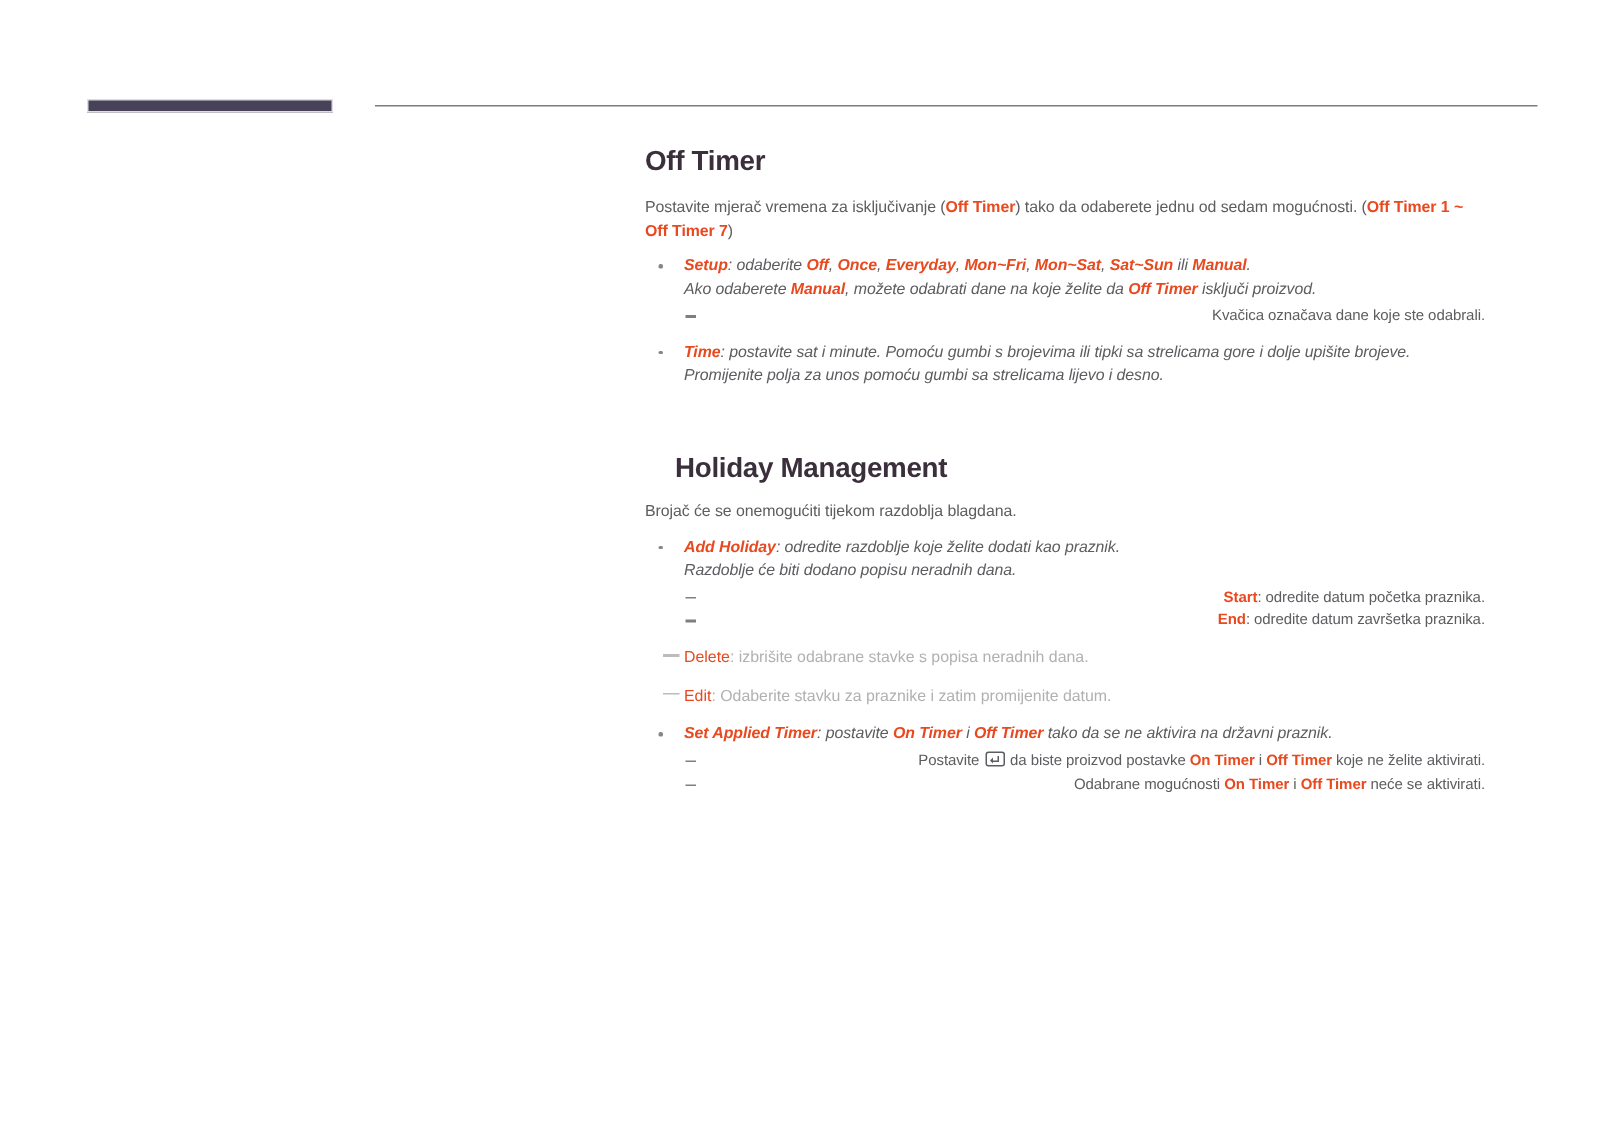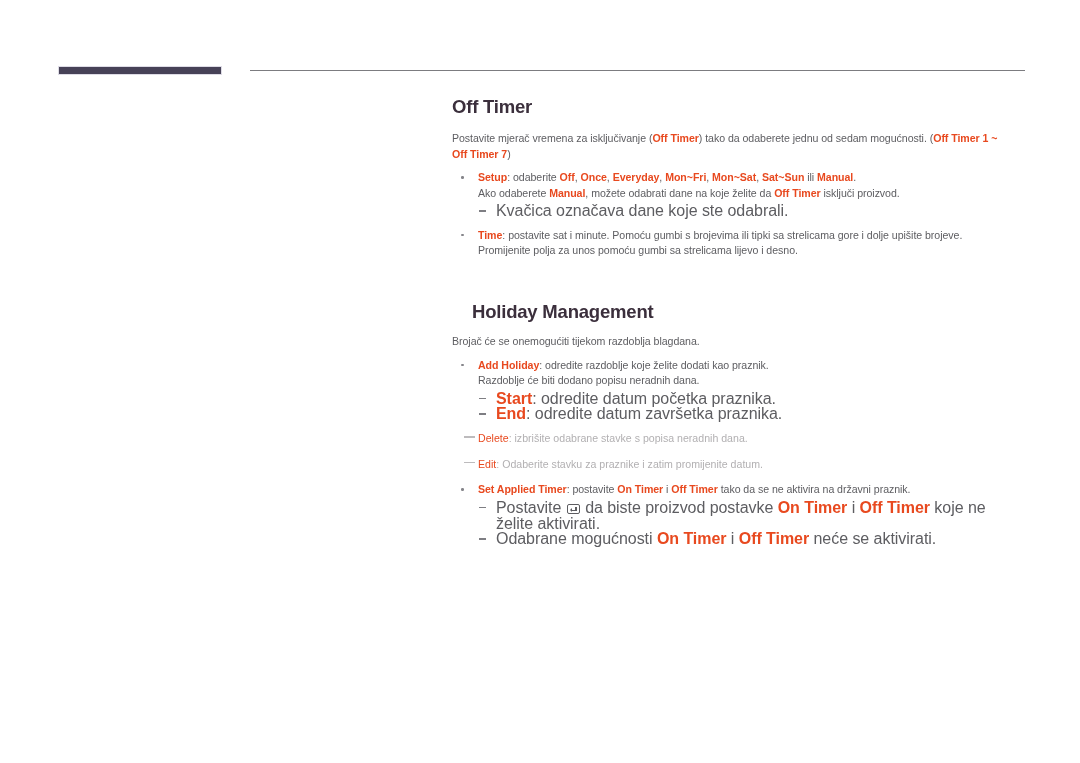--- a/index.html
+++ b/index.html
@@ -31,21 +31,21 @@
     left: 250px;
     top: 70px;
     width: 775px;
     height: 1px;
     background: #7c7c80;
   }
 
   
   .content {
     position: absolute;
-    left: 452px;
+    left: 430px;
     top: 96px;
     width: 560px;
   }
 
   h1.section-title {
     font-size: 18.5px;
     font-weight: bold;
     color: #3b2f3c;
     margin: 0 0 13px 0;
     letter-spacing: -0.2px;
@@ -82,33 +82,34 @@
   }
   li.bullet > .dot {
     position: absolute;
     left: 9px;
     top: 6px;
     width: 2.5px;
     height: 2.5px;
     background: #85858a;
     border-radius: 50%;
   }
-  .line { display: block; }
+  .line { display: block; font-style: italic; }
 
   ul.subs {
     list-style: none;
     margin: 2px 0 0 0;
     padding: 0;
   }
   li.sub {
     position: relative;
     padding-left: 18px;
-    font-size: 16px;
+    font-size: 10px;
     line-height: 15.8px;
     color: #5d5d61;
+    text-align: right;
   }
   li.sub > .dash {
     position: absolute;
     left: 1px;
     top: 7px;
     width: 7px;
     height: 1.4px;
     background: #7e7e83;
   }
 

